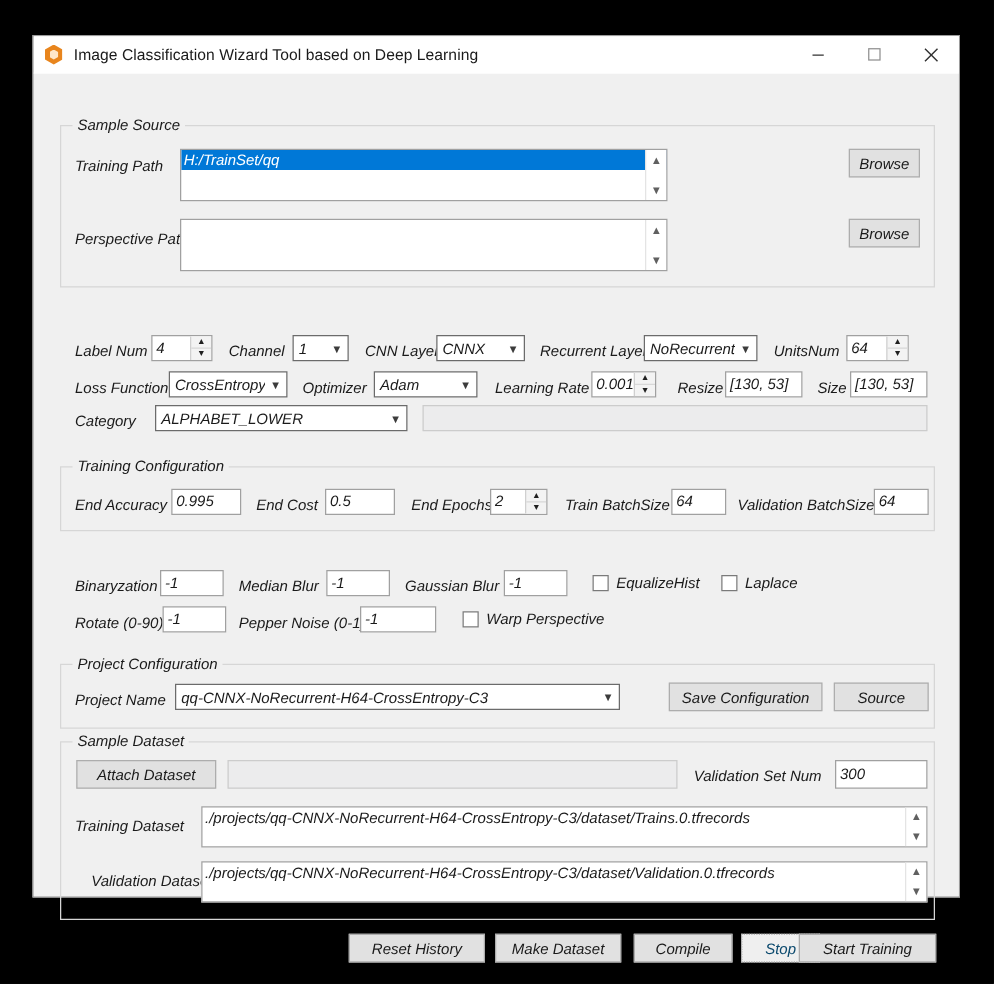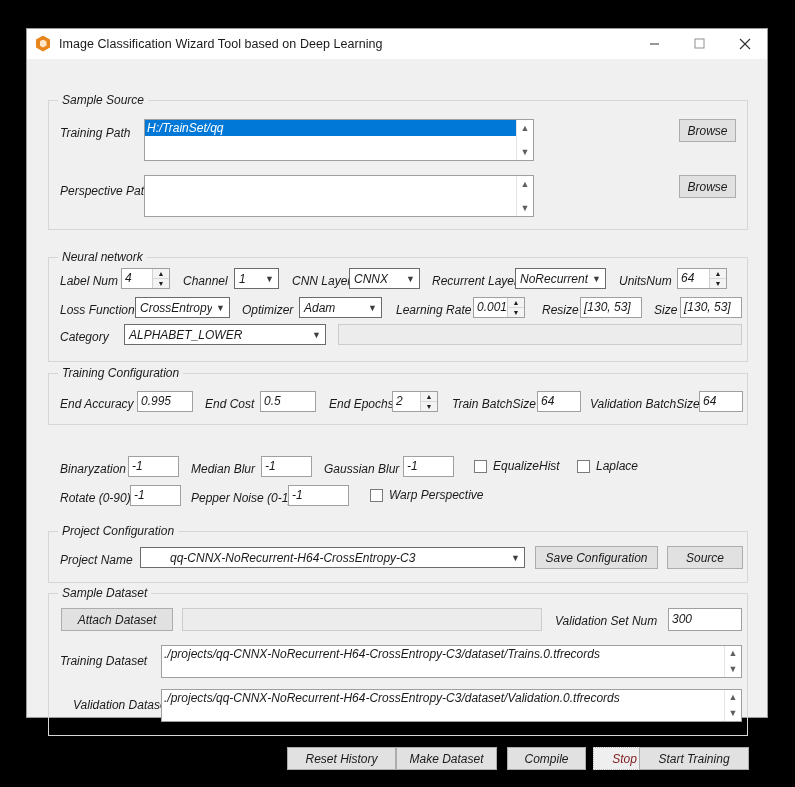--- a/index.html
+++ b/index.html
@@ -187,21 +187,21 @@
     font-family: "Liberation Sans", sans-serif;
     font-size: 12px;
     color: #1a1a1a;
     display: flex;
     align-items: center;
     justify-content: center;
     height: 23px;
     white-space: nowrap;
   }
   .btn.disabled {
-    color: #7f1d1d;
+    color: #0c4a6e;
     background: #efefef;
     border: 1px dotted #b4b4b4;
   }
 
   
   .combo {
     position: absolute;
     box-sizing: border-box;
     border: 1px solid #6b6b6b;
     background: #ffffff;
@@ -338,23 +338,20 @@
       <div class="lbl" style="left:33px; top:125px;">Perspective Path</div>
       <div class="pathbox" style="left:117px; top:116px; width:390px; height:42px;">
         <span class="plain"></span>
         <div class="vscroll">
           <div class="arr">▲</div>
           <div class="arr">▼</div>
         </div>
       </div>
       <div class="btn" style="left:652px; top:116px; width:57px;">Browse</div>
 
-      <div class="group" style="left:21px; top:198px; width:700px; height:105px;">
-        <div class="group-title">Neural network</div>
-      </div>
 
       <div class="lbl" style="left:33px; top:215px;">Label Num</div>
       <div class="spin" style="left:94px; top:209px; width:49px;">
         <span class="sval">4</span>
         <span class="sbtns">
           <span class="sbtn top">▲</span>
           <span class="sbtn">▼</span>
         </span>
       </div>
 
@@ -469,21 +466,21 @@
 
       <div class="chk" style="left:343px; top:429px;">
         <span class="box"></span>
         <span class="ctext">Warp Perspective</span>
       </div>
 
       <div class="group" style="left:21px; top:472px; width:700px; height:52px;">
         <div class="group-title">Project Configuration</div>
       </div>
       <div class="lbl" style="left:33px; top:494px;">Project Name</div>
-      <div class="combo" style="left:113px; top:488px; width:385px;padding-left:25px;">
+      <div class="combo" style="left:113px; top:488px; width:356px;">
         <span class="cval">qq-CNNX-NoRecurrent-H64-CrossEntropy-C3</span>
         <span class="carrow">▼</span>
       </div>
       <div class="btn" style="left:508px; top:487px; width:123px;">Save Configuration</div>
       <div class="btn" style="left:640px; top:487px; width:76px;">Source</div>
 
       <div class="group" style="left:21px; top:534px; width:700px; height:143px;">
         <div class="group-title">Sample Dataset</div>
       </div>
       <div class="btn" style="left:34px; top:549px; width:112px;">Attach Dataset</div>
@@ -502,21 +499,21 @@
 
       <div class="lbl" style="left:46px; top:639px;">Validation Dataset</div>
       <div class="pathbox" style="left:134px; top:630px; width:581px; height:33px;">
         <span class="plain">./projects/qq-CNNX-NoRecurrent-H64-CrossEntropy-C3/dataset/Validation.0.tfrecords</span>
         <div class="vscroll">
           <div class="arr">▲</div>
           <div class="arr">▼</div>
         </div>
       </div>
 
-      <div class="btn" style="left:260px; top:688px; width:109px;">Reset History</div>
+      <div class="btn" style="left:252px; top:688px; width:109px;">Reset History</div>
       <div class="btn" style="left:369px; top:688px; width:101px;">Make Dataset</div>
       <div class="btn" style="left:480px; top:688px; width:79px;">Compile</div>
       <div class="btn disabled" style="left:566px; top:688px; width:63px;">Stop</div>
       <div class="btn" style="left:604px; top:688px; width:110px;margin-left:8px;">Start Training</div>
 
     </div>
   </div>
 </div>
 
 </body></html>

